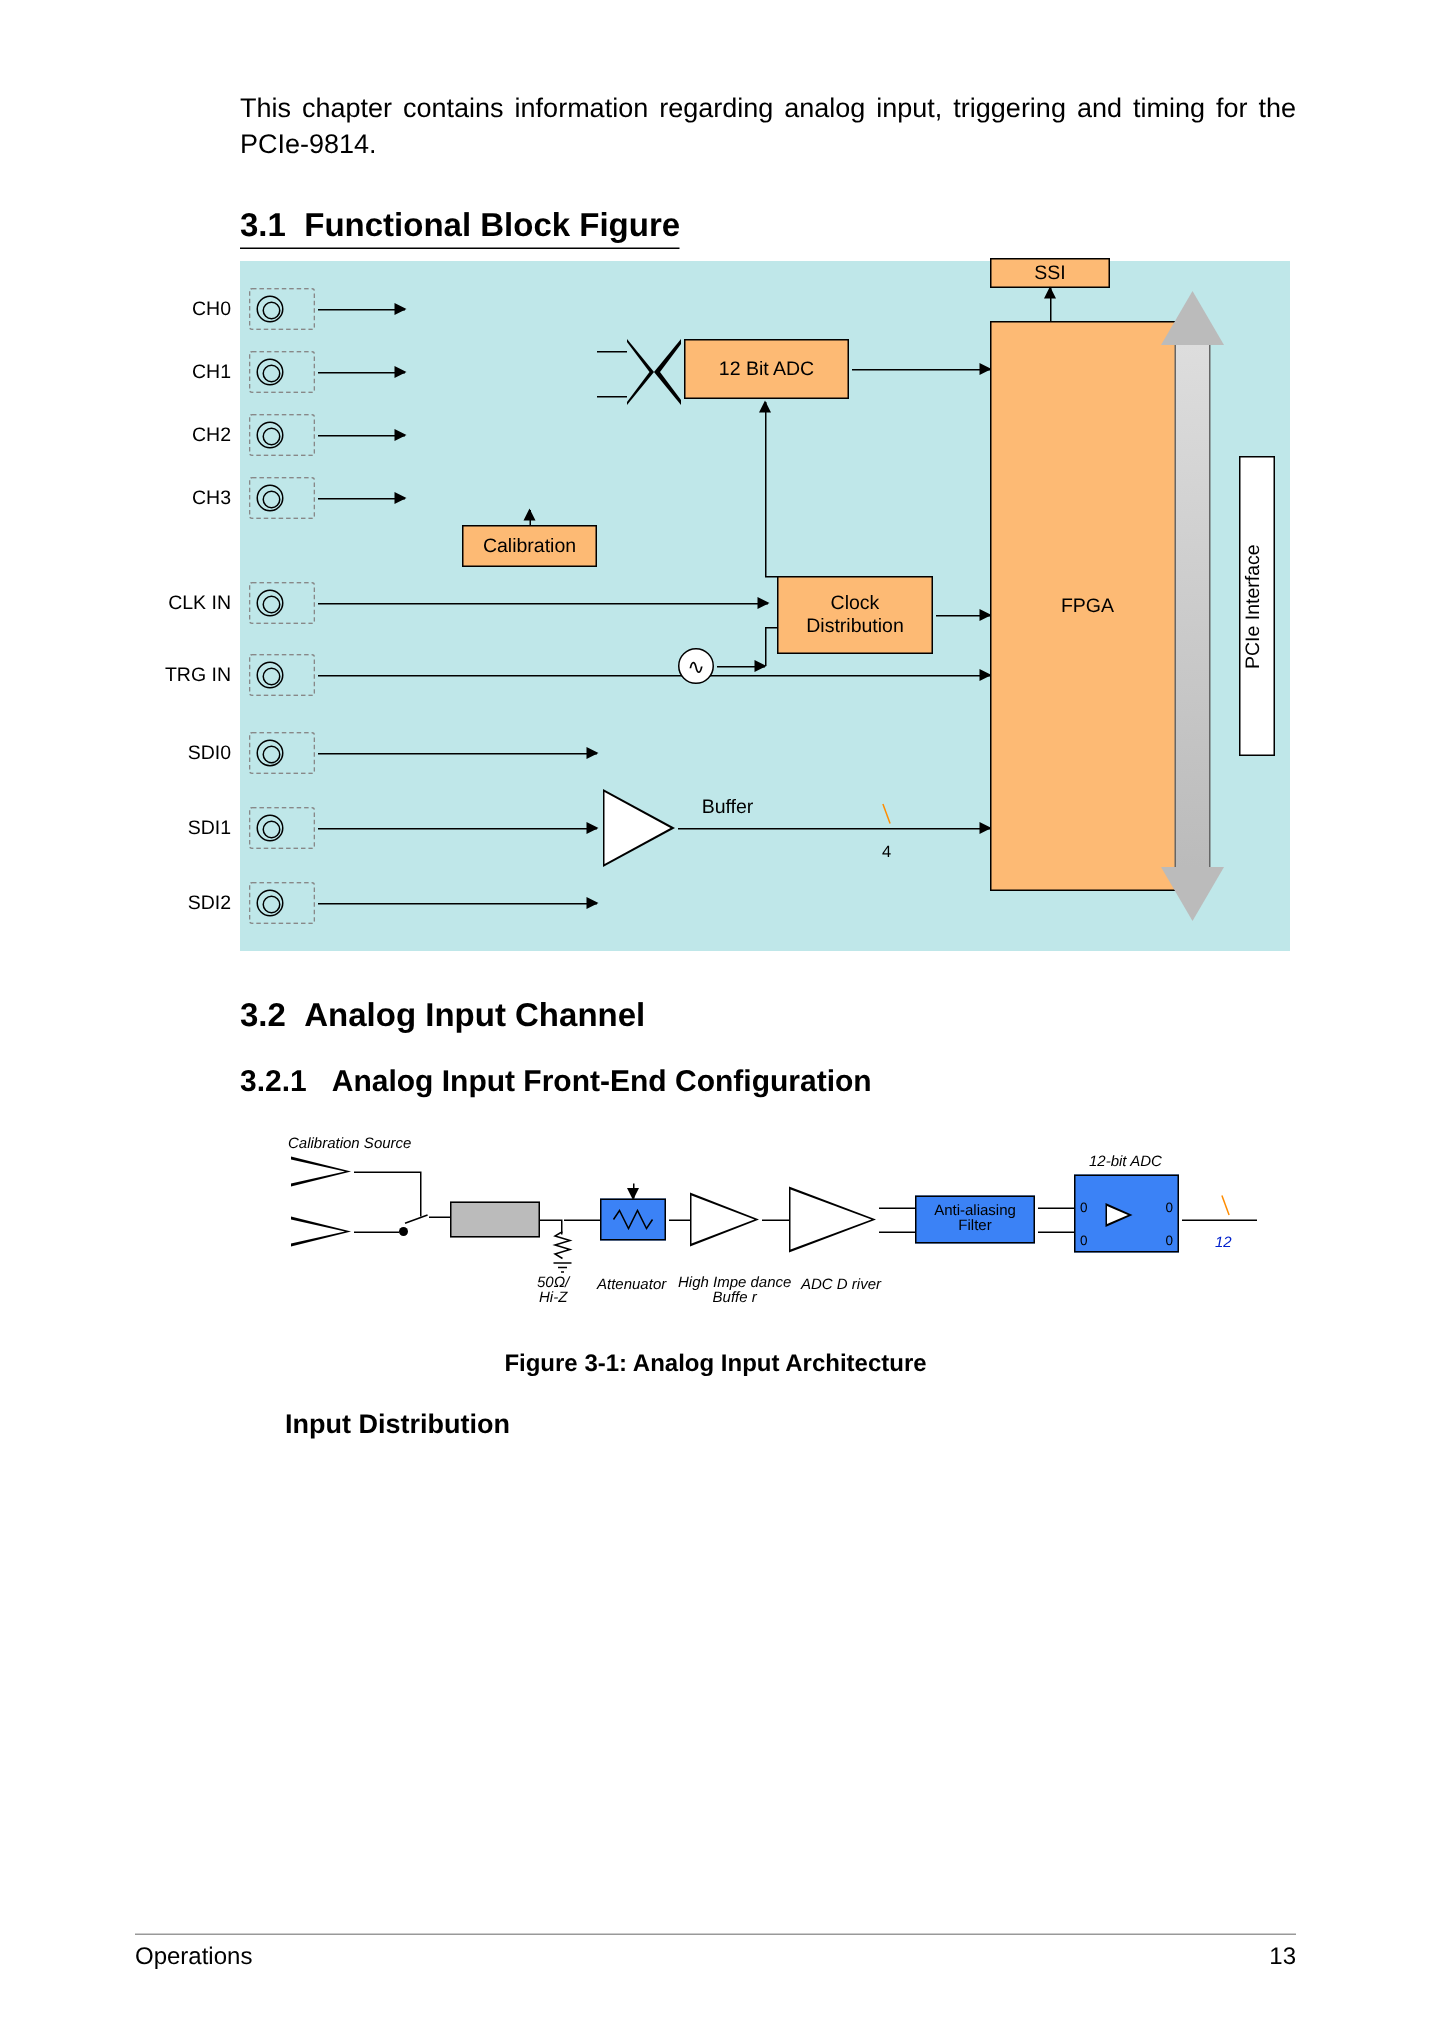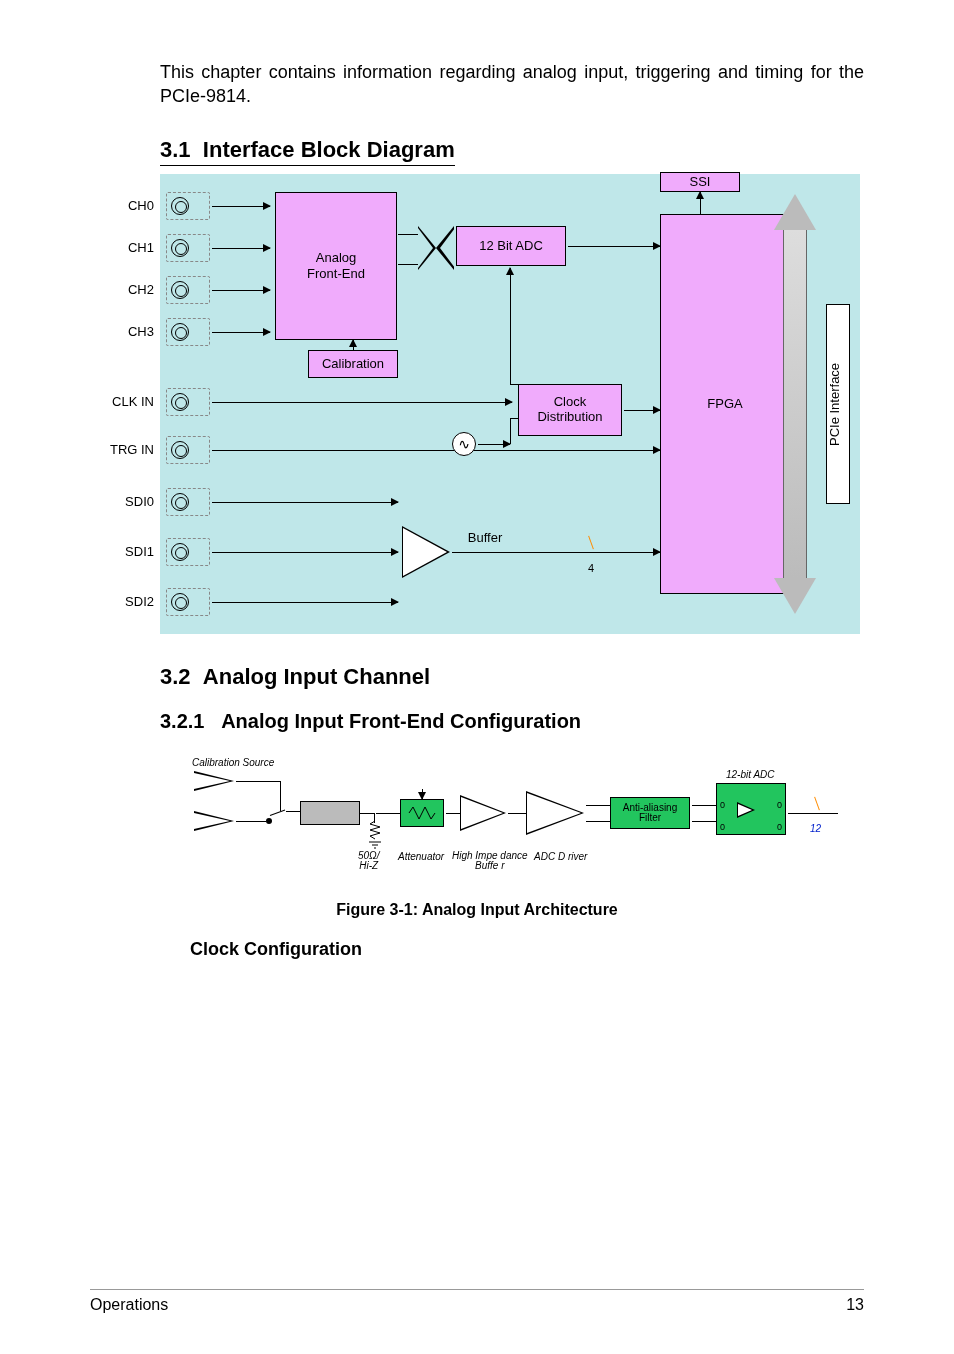--- a/index.html
+++ b/index.html
@@ -68,21 +68,21 @@
     margin-top: 4px;
     margin-bottom: 30px;
   }
   .d1-label {
     position: absolute;
     font-size: 13px;
     text-align: right;
   }
   .d1-box {
     position: absolute;
-    background: #f0abfc;
+    background: #fdba74;
     border: 1px solid #000;
     font-size: 13px;
     text-align: center;
     display: flex;
     align-items: center;
     justify-content: center;
     flex-direction: column;
   }
   .d1-pcie {
     position: absolute;
@@ -104,21 +104,21 @@
     width: 700px;
     height: 130px;
     position: relative;
     margin-top: 10px;
     margin-bottom: 8px;
   }
   .d2-label { position: absolute; font-size: 10px; text-align: center; font-style: italic; }
   .d2-box {
     position: absolute;
     border: 1px solid #000;
-    background: #22c55e;
+    background: #3b82f6;
     font-size: 10px;
     text-align: center;
     display: flex;
     align-items: center;
     justify-content: center;
   }
 
   .figure-caption {
     text-align: center;
     font-weight: bold;
@@ -221,21 +221,21 @@
 </style>
 </head>
 <body>
 
 <div class="page">
 
 
   <p class="intro">This chapter contains information regarding analog input, triggering and timing for the PCIe-9814.</p>
 
   <div class="section-title">
-    <span>3.1</span>&nbsp;&nbsp;<span>Interface Block Diagram</span>
+    <span>3.1</span>&nbsp;&nbsp;<span>Functional Block Figure</span>
   </div>
 
   
   <div class="diagram1">
     <div class="d1-box" style="left:500px; top:-2px; width:80px; height:20px;">
         <span>SSI</span>
       </div>
 
     <div class="d1-label" style="left:-56px; top:24px; width:50px;">CH0</div>
     <div class="d1-label" style="left:-56px; top:66px; width:50px;">CH1</div>
@@ -277,24 +277,20 @@
     <div class="hline arrowR" style="left:52px; top:328px; width:186px;"></div>
     <div class="connbox" style="top:364px; left:6px;">
         <div class="circ"></div>
       </div>
     <div class="hline arrowR" style="left:52px; top:378px; width:186px;"></div>
     <div class="connbox" style="top:414px; left:6px;">
         <div class="circ"></div>
       </div>
     <div class="hline arrowR" style="left:52px; top:428px; width:186px;"></div>
 
-    <div class="d1-box" style="left:115px; top:18px; width:122px; height:148px; line-height:1.2;">
-      <div style="white-space:pre-line;">Analog
-Front-End</div>
-    </div>
     <div class="hline" style="left:238px; top:60px; width:20px;"></div>
     <div class="hline" style="left:238px; top:90px; width:20px;"></div>
     <div style="position:absolute;left:258px;top:52px;width:0;height:0;border-top:22px solid transparent;border-bottom:22px solid transparent;border-left:18px solid #000;"></div>
     <div style="position:absolute;left:258px;top:54px;width:0;height:0;border-top:20px solid transparent;border-bottom:20px solid transparent;border-left:15px solid #bfe7e9;"></div>
     <div style="position:absolute;left:276px;top:52px;width:0;height:0;border-top:22px solid transparent;border-bottom:22px solid transparent;border-right:18px solid #000;"></div>
     <div style="position:absolute;left:280px;top:54px;width:0;height:0;border-top:20px solid transparent;border-bottom:20px solid transparent;border-right:15px solid #bfe7e9;"></div>
 
     <div class="d1-box" style="left:296px; top:52px; width:110px; height:40px;">
         <span>12 Bit ADC</span>
       </div>
@@ -414,19 +410,19 @@
       <div style="position:absolute;left:20px;top:18px;width:0;height:0;border-top:8px solid transparent;border-bottom:8px solid transparent;border-left:18px solid #000;"></div>
       <div style="position:absolute;left:21px;top:20px;width:0;height:0;border-top:6px solid transparent;border-bottom:6px solid transparent;border-left:14px solid #fff;"></div>
     </div>
     <div class="hline" style="left:628px; top:56px; width:50px;"></div>
     <div style="position:absolute; left:650px; top:46px; width:14px; height:1px; background:#ff8c00; transform:rotate(70deg);"></div>
     <span class="d2-label" style="left:650px; top:66px; color:#0020cc;">12</span>
   </div>
 
   <div class="figure-caption">Figure 3-1: Analog Input Architecture</div>
 
-  <div class="subheading">Clock Configuration</div>
+  <div class="subheading">Input Distribution</div>
 
   <div class="footer">
     <span>Operations</span>
     <span>13</span>
   </div>
 </div>
 
 </body></html>

